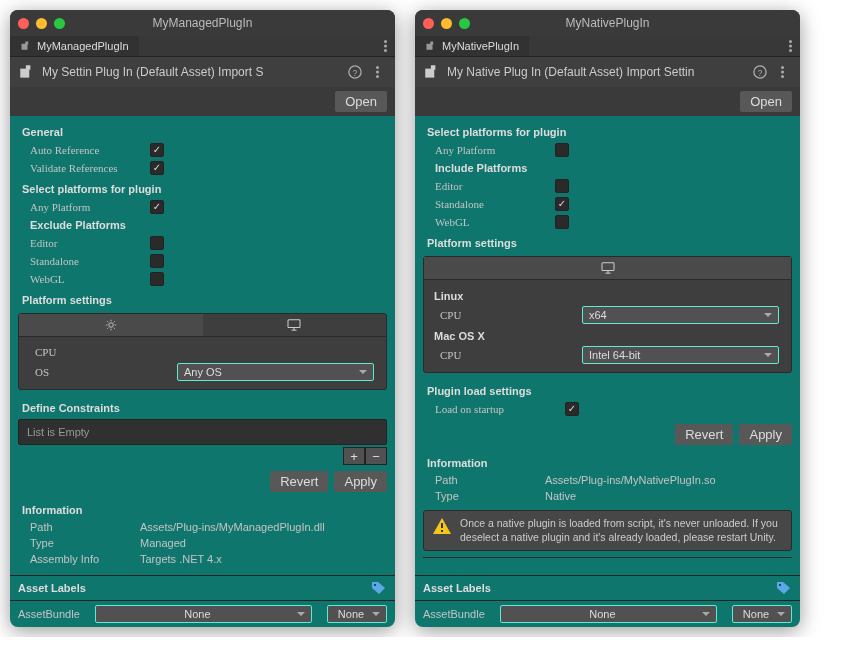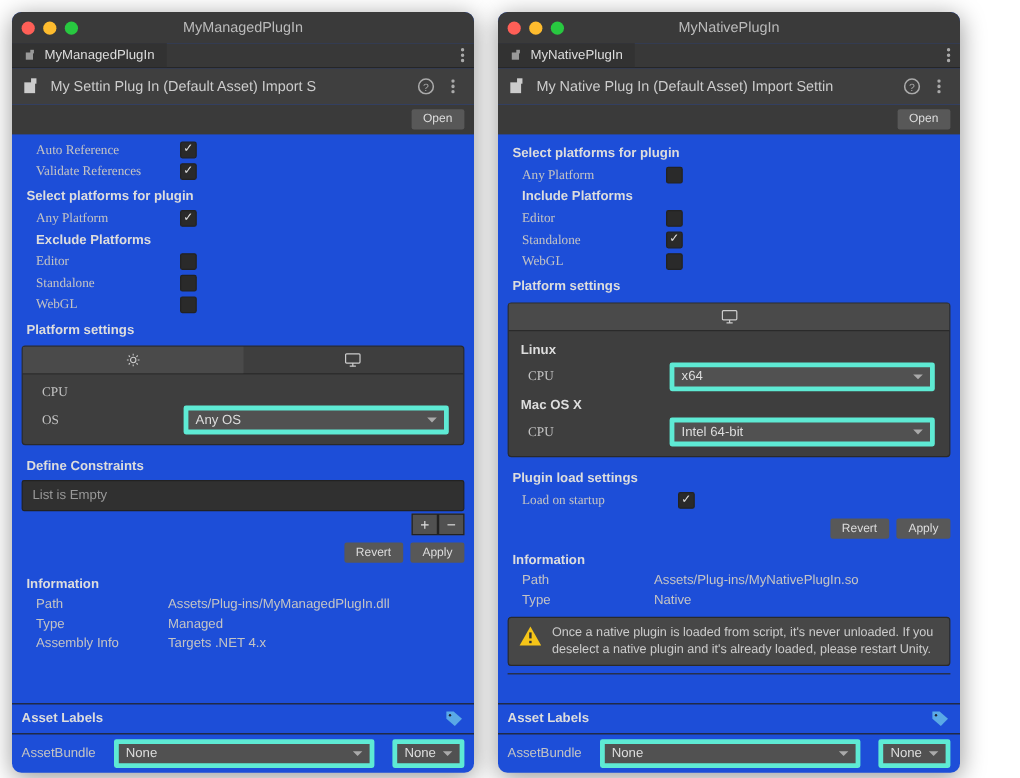--- a/index.html
+++ b/index.html
@@ -1,63 +1,63 @@
 <!DOCTYPE html>
 <html><head>
 <meta charset="utf-8">
 <style>
 * { box-sizing: border-box; margin: 0; padding: 0; font-family: -apple-system, "Segoe UI", Arial, sans-serif; }
 body { background: #fff; padding: 10px; display: flex; gap: 20px; }
-.window { width: 385px; background: #1d4ed8; border-radius: 8px; box-shadow: 0 4px 20px rgba(0,0,0,0.4); overflow: hidden; color: #c4c4c4; font-size: 11px; display: flex; flex-direction: column; }
+.window { width: 385px; background: #0f766e; border-radius: 8px; box-shadow: 0 4px 20px rgba(0,0,0,0.4); overflow: hidden; color: #c4c4c4; font-size: 11px; display: flex; flex-direction: column; }
 .titlebar { background: #3a3a3a; height: 26px; display: flex; align-items: center; padding: 0 8px; position: relative; }
 .traffic { display: flex; gap: 7px; }
 .dot { width: 11px; height: 11px; border-radius: 50%; }
 .r { background: #ff5f57; } .y { background: #febc2e; } .g { background: #28c840; }
 .titlebar-title { position: absolute; left: 0; right: 0; text-align: center; font-size: 12px; color: #bbb; pointer-events: none; }
 .tab-bar { background: #383838; display: flex; align-items: center; border-bottom: 1px solid #222; }
 .tab { background: #323232; padding: 4px 10px; display: flex; align-items: center; gap: 5px; font-size: 11px; color: #ddd; }
 .tab-ico { width: 12px; height: 12px; }
 .kebab { margin-left: auto; padding: 4px 8px; cursor: pointer; }
 .kebab svg { display:block; }
 .hdr { background: #3f3f3f; padding: 5px 8px; display: flex; align-items: center; gap: 6px; }
 .hdr-title { flex: 1; font-size: 12px; color: #ccc; white-space: nowrap; overflow: hidden; }
 .qicon, .bicon { width: 14px; height: 14px; color: #aaa; cursor: pointer; }
 .openrow { display: flex; justify-content: flex-end; padding: 4px 8px; background: #3a3a3a; }
-.btn { background: #585858; color: #ddd; border: none; padding: 3px 10px; font-size: 10px; border-radius: 2px; cursor: pointer; text-align: right; }
+.btn { background: #585858; color: #ddd; border: none; padding: 3px 10px; font-size: 13px; border-radius: 2px; cursor: pointer; text-align: right; }
 .content { flex: 1; overflow-y: auto; padding: 4px 8px 8px 8px; }
 .sect-h { font-weight: bold; color: #ddd; padding: 6px 4px 3px 4px; font-size: 11px; }
 .sect-sub { font-weight: bold; color: #ddd; padding: 3px 4px 3px 12px; font-size: 11px; }
 .row { display: flex; align-items: center; padding: 2px 4px 2px 12px; min-height: 18px; }
 .row .lbl { flex: 0 0 120px; color: #c4c4c4; font-family: Liberation Serif, serif; }
 .chk { width: 14px; height: 14px; background: #2a2a2a; border: 1px solid #222; border-radius: 2px; display: flex; align-items: center; justify-content: center; cursor: pointer; }
 .chk.on::after { content: "✓"; color: #ddd; font-size: 10px; line-height: 1; }
-.sel { flex: 1; background: #515151; color: #ddd; border: 4px solid #5eead4; border-radius: 2px; padding: 2px 18px 2px 6px; font-size: 11px; position: relative; cursor: pointer; }
+.sel { flex: 1; background: #515151; color: #ddd; border: 1px solid #5eead4; border-radius: 2px; padding: 2px 18px 2px 6px; font-size: 11px; position: relative; cursor: pointer; }
 .sel::after { content: ""; position: absolute; right: 6px; top: 50%; width: 0; height: 0; border-left: 4px solid transparent; border-right: 4px solid transparent; border-top: 4px solid #aaa; transform: translateY(-50%); }
 .platform-box { background: #3e3e3e; border: 1px solid #2a2a2a; border-radius: 3px; margin: 4px 0 6px 0; padding: 0; }
 .plat-tabs { display: flex; border-bottom: 1px solid #2a2a2a; }
 .plat-tab { flex: 1; text-align: center; padding: 5px 0; cursor: pointer; }
 .plat-tab.active { background: #4a4a4a; }
 .plat-body { padding: 6px 8px; }
-.plat-body .row { padding-left: 8px; }
+.plat-body .row { padding-left: 8px; gap: 24px; }
 .plat-body .row .lbl { flex: 0 0 118px; }
 .plat-sub { font-weight: bold; color: #ddd; padding: 4px 2px 2px 2px; }
 .empty-box { background: #303030; border: 1px solid #222; padding: 6px 8px; color: #999; margin: 2px 0; border-radius: 2px; }
 .addrem { display: flex; justify-content: flex-end; gap: 0; margin-top: 2px; }
 .sq { width: 22px; height: 18px; background: #515151; border: 1px solid #222; color: #ddd; display: flex; align-items: center; justify-content: center; cursor: pointer; font-size: 13px; }
 .btnrow { display: flex; justify-content: flex-end; gap: 6px; padding: 6px 0; }
 .info-row { display: flex; padding: 2px 4px 2px 12px; }
 .info-row .lbl { flex: 0 0 110px; color: #c4c4c4; }
 .info-row .val { color: #c4c4c4; }
 .warn { display: flex; gap: 8px; background: #474747; border: 1px solid #2a2a2a; border-radius: 3px; padding: 6px 8px; margin: 6px 0; font-size: 10.5px; color: #ccc; line-height: 1.3; }
 .warn-ico { flex: 0 0 20px; }
 .sep { height: 1px; background: #2a2a2a; margin: 4px 0; }
-.footer { border-top: 1px solid #222; margin-top: 12px; }
+.footer { border-top: 1px solid #222; }
 .assetlabels { padding: 5px 8px; display: flex; align-items: center; font-weight: bold; color: #ddd; }
 .tagico { margin-left: auto; }
-.bundle { display: flex; align-items: center; gap: 15px; padding: 4px 8px; border-top: 1px solid #222; }
+.bundle { display: flex; align-items: center; gap: 15px; padding: 4px 8px; border-top: 1px solid #222; text-align: center; }
 .bundle .sel.small { flex: 0 0 60px; }
 .bundle .sel.mid { flex: 1; }
 .content::-webkit-scrollbar { width: 10px; }
 .content::-webkit-scrollbar-track { background: #333; }
 .content::-webkit-scrollbar-thumb { background: #5a5a5a; border-radius: 5px; }
 svg { display: block; }
 </style>
 </head>
 <body>
 
@@ -101,20 +101,21 @@
           <circle cx="1.5" cy="1.5" r="1.5" fill="#aaa"></circle>
           <circle cx="1.5" cy="6" r="1.5" fill="#aaa"></circle>
           <circle cx="1.5" cy="10.5" r="1.5" fill="#aaa"></circle>
         </svg>
     </div>
   </div>
   <div class="openrow">
     <button class="btn">Open</button>
   </div>
   <div class="content">
+    <div class="sect-h">General</div>
     <div class="row">
         <span class="lbl">Auto Reference</span>
         <div class="chk on"></div>
       </div>
     <div class="row">
         <span class="lbl">Validate References</span>
         <div class="chk on"></div>
       </div>
 
     <div class="sect-h">Select platforms for plugin</div>

